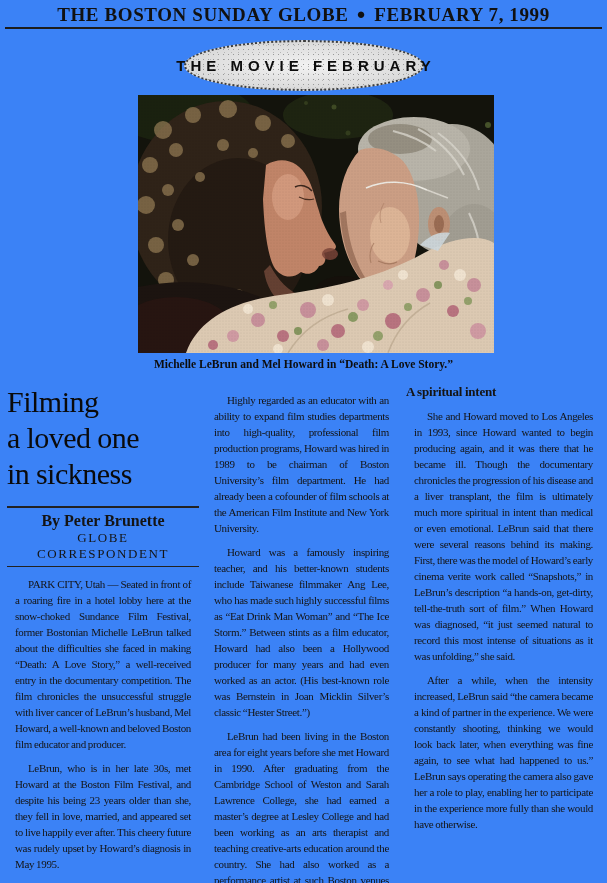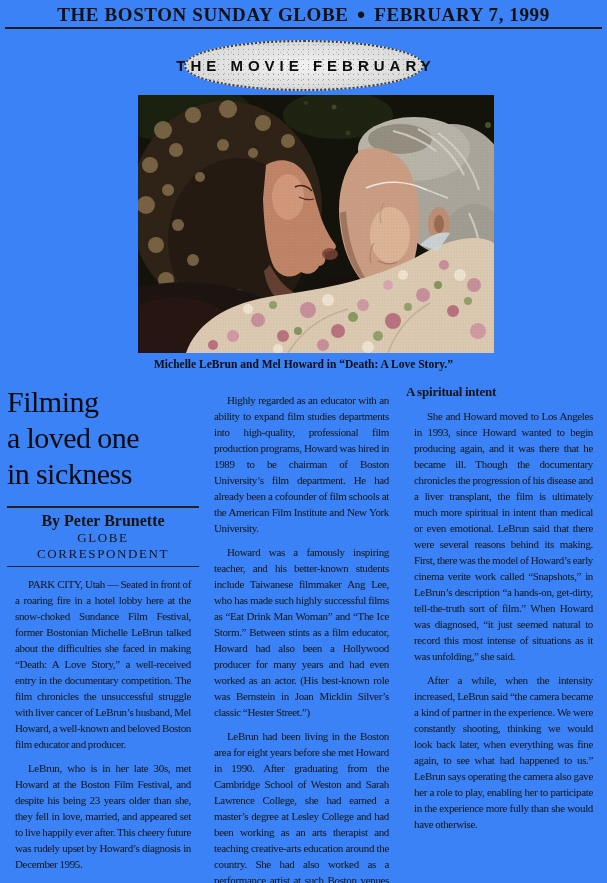--- a/index.html
+++ b/index.html
@@ -210,21 +210,21 @@
     <div class="headline">
       <div>Filming</div>
       <div>a loved one</div>
       <div>in sickness</div>
     </div>
     <div class="byline-block">
       <div class="byline-name">By Peter Brunette</div>
       <div class="byline-role">GLOBE CORRESPONDENT</div>
     </div>
     <p>PARK CITY, Utah — Seated in front of a roaring fire in a hotel lobby here at the snow-choked Sundance Film Festival, former Bostonian Michelle LeBrun talked about the difficulties she faced in making “Death: A Love Story,” a well-received entry in the documentary competition. The film chronicles the unsuccessful struggle with liver cancer of LeBrun’s husband, Mel Howard, a well-known and beloved Boston film educator and producer.</p>
-    <p>LeBrun, who is in her late 30s, met Howard at the Boston Film Festival, and despite his being 23 years older than she, they fell in love, married, and appeared set to live happily ever after. This cheery future was rudely upset by Howard’s diagnosis in December 1995.</p>
+    <p>LeBrun, who is in her late 30s, met Howard at the Boston Film Festival, and despite his being 23 years older than she, they fell in love, married, and appeared set to live happily ever after. This cheery future was rudely upset by Howard’s diagnosis in May 1995.</p>
   </div>
 
   <div class="col col-mid">
     <p>Highly regarded as an educator with an ability to expand film studies departments into high-quality, professional film production programs, Howard was hired in 1989 to be chairman of Boston University’s film department. He had already been a cofounder of film schools at the American Film Institute and New York University.</p>
     <p>Howard was a famously inspiring teacher, and his better-known students include Taiwanese filmmaker Ang Lee, who has made such highly successful films as “Eat Drink Man Woman” and “The Ice Storm.” Between stints as a film educator, Howard had also been a Hollywood producer for many years and had even worked as an actor. (His best-known role was Bernstein in Joan Micklin Silver’s classic “Hester Street.”)</p>
     <p>LeBrun had been living in the Boston area for eight years before she met Howard in 1990. After graduating from the Cambridge School of Weston and Sarah Lawrence College, she had earned a master’s degree at Lesley College and had been working as an arts therapist and teaching creative-arts education around the country. She had also worked as a performance artist at such Boston venues as Mobius.</p>
   </div>
 
   <div class="col col-right">
     <p class="subhead">A spiritual intent</p>

